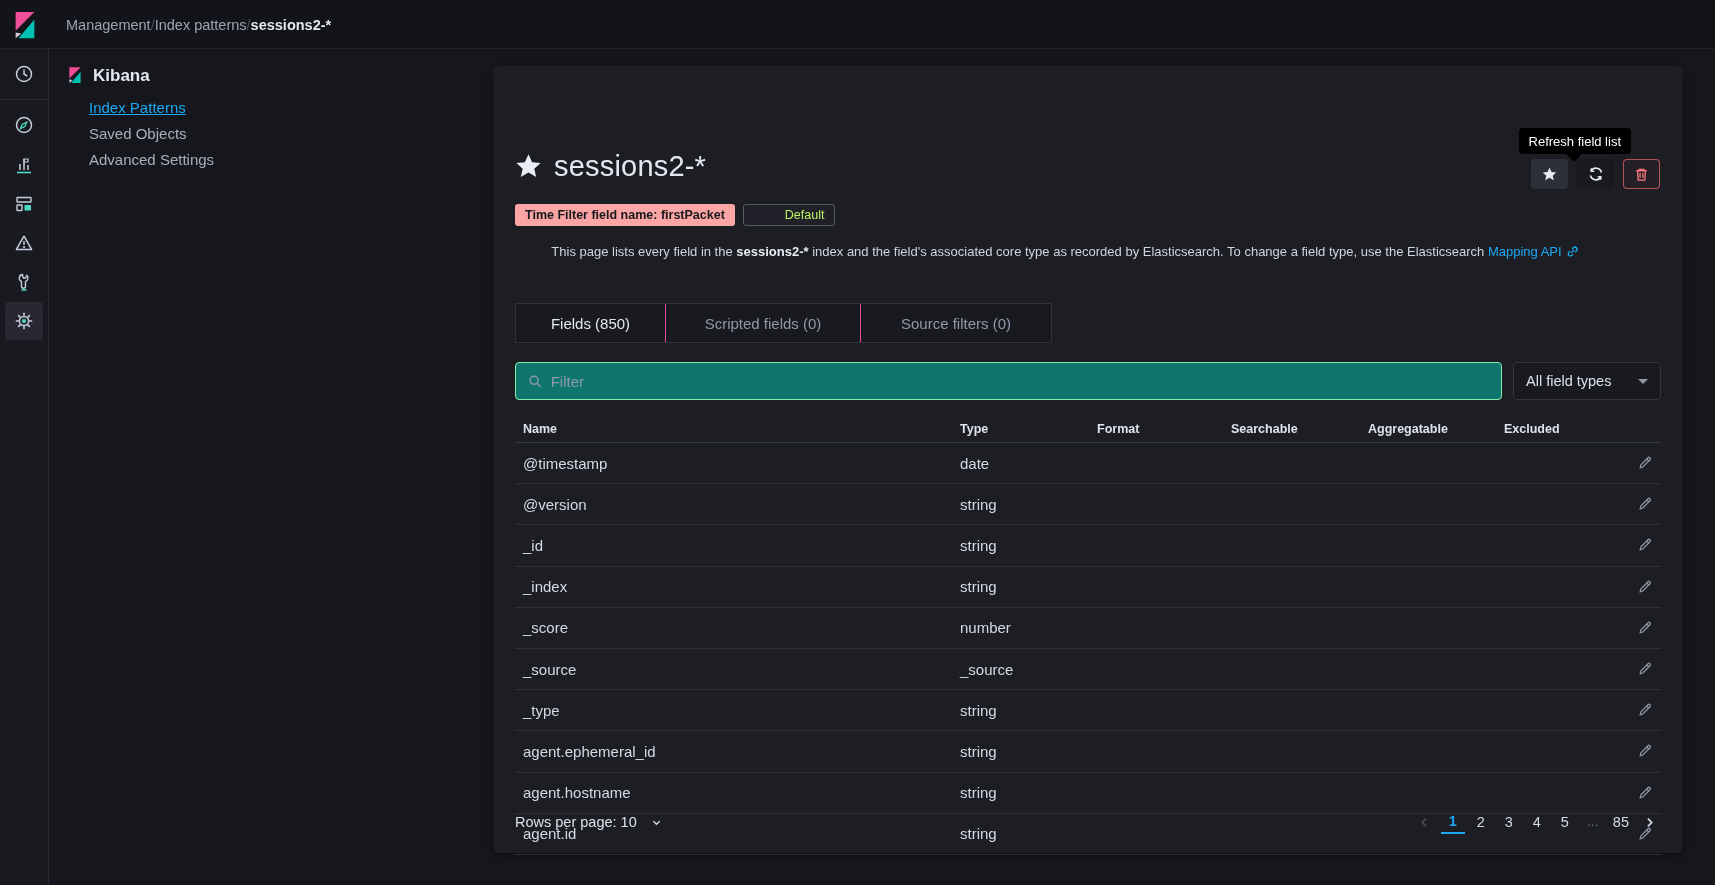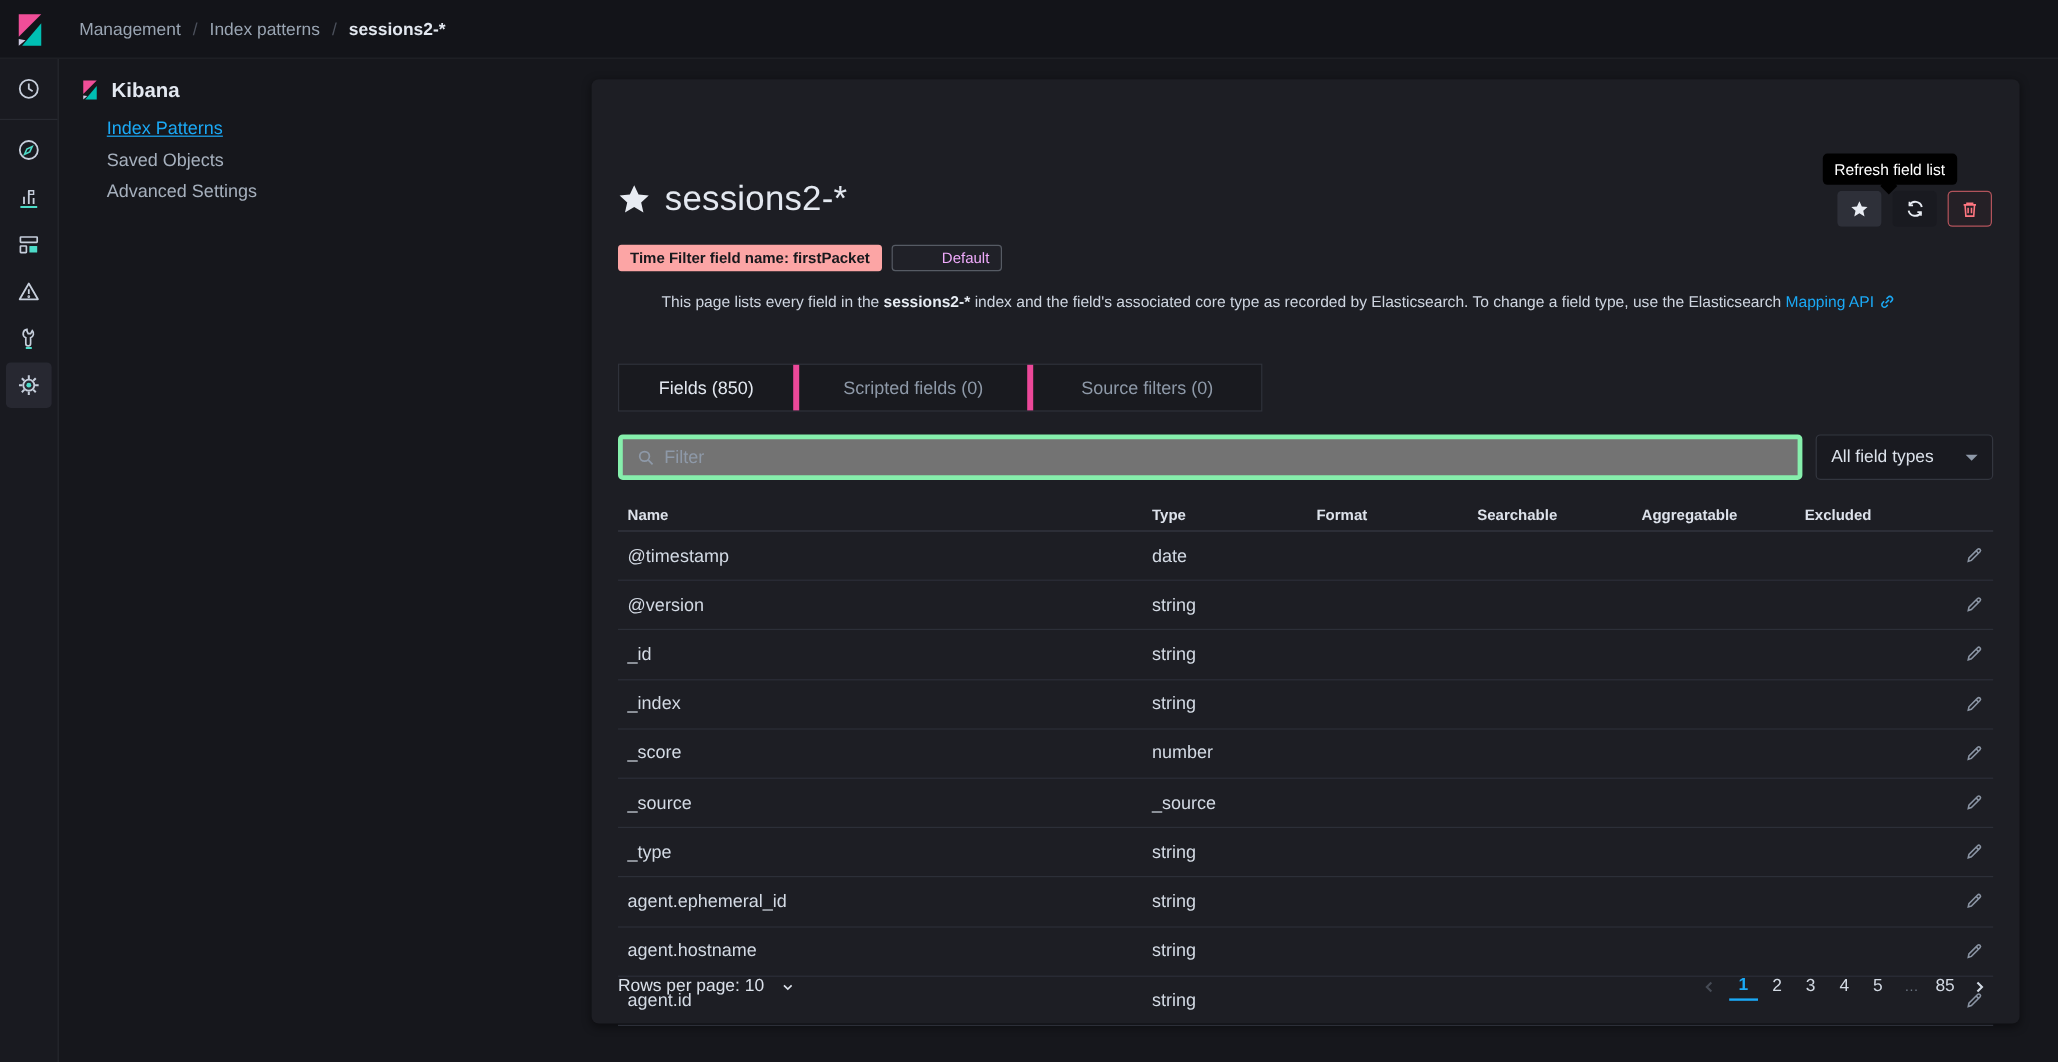--- a/index.html
+++ b/index.html
@@ -16,21 +16,21 @@
   .topbar {
     position:absolute; left:0; top:0; width:1715px; height:49px;
     background:#131419; border-bottom:1px solid #222429; z-index:5;
   }
   .logo-box {
     position:absolute; left:0; top:0; width:49px; height:49px;
     display:flex; align-items:center; justify-content:center;
   }
   .breadcrumbs {
     position:absolute; left:66px; top:0; height:49px;
-    display:flex; align-items:center; gap:10px; font-size:14.5px;justify-content:space-between;
+    display:flex; align-items:center; font-size:14.5px;justify-content:space-between;
   }
   .crumb { color:#9aa5b3; }
   .crumb-sep { color:#4c515c; }
   .crumb.current { color:#e3e8f0; font-weight:700; }
 
   
   .sidebar {
     position:absolute; left:0; top:49px; width:49px; height:836px;
     background:#191a20; border-right:1px solid #26282f; z-index:4;
   }
@@ -77,38 +77,38 @@
     position:absolute; top:84px; right:104px; width:10px; height:10px;
     background:#000; transform:rotate(45deg); z-index:8;
   }
 
   .badges { position:absolute; left:22px; top:138px; display:flex; gap:8px; align-items:center; }
   .badge {
     height:22px; display:flex; align-items:center; padding:0 10px;
     border-radius:3px; font-size:12.5px; font-weight:700;
   }
   .badge.warn { background:#fca5a5; color:#17181c; }
-  .badge.hollow { background:#202128; border:1px solid #565b64; color:#f0abfc; font-weight:500;padding-left:41px; }
+  .badge.hollow { background:#202128; border:1px solid #565b64; color:#bef264; font-weight:500;padding-left:41px; }
 
   .description { position:absolute; left:22px; top:173px; width:1100px; font-size:13px; line-height:26px; color:#ced5e0;text-align:center; }
   .description b { color:#e8edf4; }
   .link { color:#1ba9f5; text-decoration:none; cursor:pointer; }
   .link-icon { display:inline-block; vertical-align:-2px; margin-left:4px; }
 
   
   .tabs { position:absolute; left:22px; top:171px; margin-top:66px; display:flex; border:1px solid #2f323b; height:40px; background:rgba(0,0,0,.12); }
-  .tab { display:flex; align-items:center; justify-content:center; font-size:15px; color:#8e99a8; cursor:pointer; border-right:5px solid #ec4899; }
+  .tab { display:flex; align-items:center; justify-content:center; font-size:15px; color:#8e99a8; cursor:pointer; border-right:1px solid #ec4899; }
   .tab:last-child { border-right:none; }
   .tab.active { color:#e3e8f0; }
   .tab.t1 { width:150px; } .tab.t2 { width:195px; } .tab.t3 { width:190px; }
 
   
   .filter-row { position:absolute; left:22px; top:296px; width:1146px; height:38px; display:flex; justify-content:space-between; }
   .filter-input {
-    width:987px; height:38px; background:#737373; border:4px solid #86efac; border-radius:4px;
+    width:987px; height:38px; background:#0f766e; border:1px solid #86efac; border-radius:4px;
     display:flex; align-items:center; padding:0 12px; gap:8px;
   }
   .filter-input input {
     background:transparent; border:none; outline:none; color:#dbe1ea; font-size:15px; width:100%;
     font-family:"Liberation Sans", sans-serif;
   }
   .filter-input input::placeholder { color:#8e99a8; }
   .type-select {
     width:148px; height:38px; background:#191a20; border:1px solid #33363f; border-radius:4px;
     display:flex; align-items:center; justify-content:space-between; padding:0 12px;

